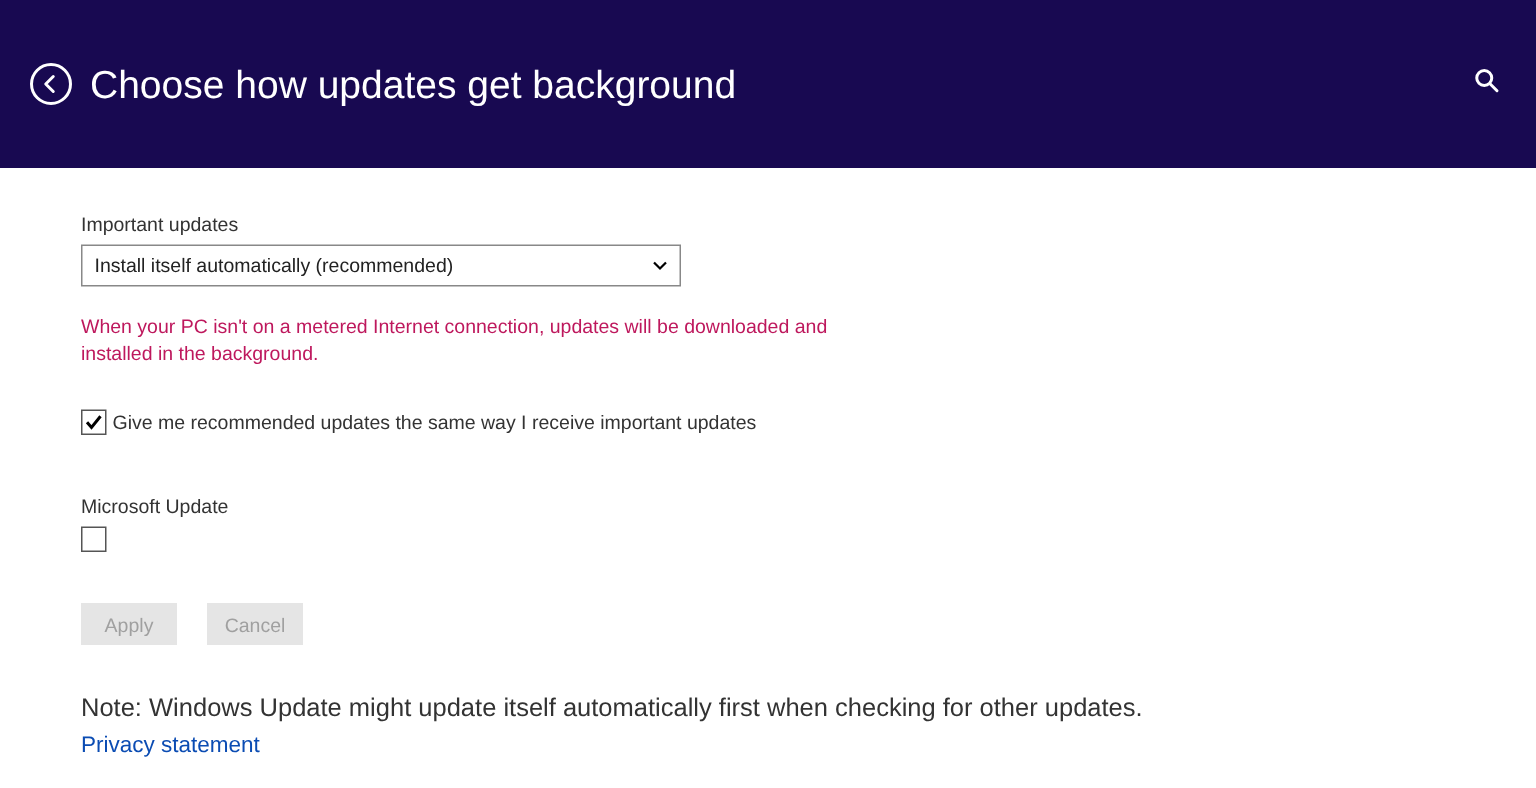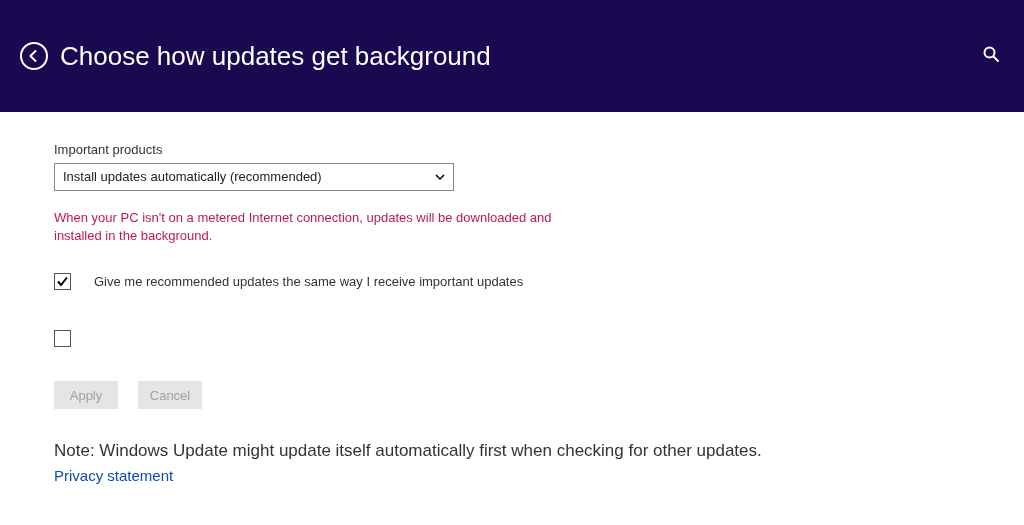--- a/index.html
+++ b/index.html
@@ -84,21 +84,21 @@
     .description {
       font-size: 13px;
       color: #be185d;
       line-height: 1.4;
       margin-bottom: 28px;
       max-width: 540px;
     }
     .checkbox-row {
       display: flex;
       align-items: center;
-      gap: 23px;
+      gap: 4px;
       margin-bottom: 28px;
     }
     .checkbox {
       width: 17px;
       height: 17px;
       border: 1px solid #555;
       background: #fff;
       cursor: pointer;
       flex-shrink: 0;
       display: flex;
@@ -154,41 +154,42 @@
   <div class="search-icon">
     <svg width="18" height="18" viewBox="0 0 18 18">
       <circle cx="7.5" cy="7.5" r="5" stroke="#ffffff" stroke-width="2" fill="none"></circle>
       <line x1="11.5" y1="11.5" x2="16" y2="16" stroke="#ffffff" stroke-width="2" stroke-linecap="round"></line>
     </svg>
   </div>
 </div>
 
 <div class="content">
 
-  <div class="section-label sec-heading">Important products</div>
+  <div class="section-label sec-heading">Important updates</div>
   <div class="select-wrap">
-    <div class="select-box">Install updates automatically (recommended)</div>
+    <div class="select-box">Install itself automatically (recommended)</div>
     <div class="select-arrow">
       <svg width="12" height="12" viewBox="0 0 12 12">
           <path d="M2 4 L6 8 L10 4" stroke="#000" stroke-width="1.5" fill="none"></path>
         </svg>
     </div>
   </div>
   <div class="description">When your PC isn't on a metered Internet connection, updates will be downloaded and installed in the background.</div>
 
   <div class="checkbox-row">
     <div class="checkbox">
       <svg width="13" height="13" viewBox="0 0 13 13">
           <path d="M2 6.5 L5 10 L11 2.5" stroke="#000" stroke-width="2" fill="none"></path>
         </svg>
     </div>
     <span class="checkbox-label">Give me recommended updates the same way I receive important updates</span>
   </div>
   <div style="height:12px"></div>
 
+  <div class="section-label sec-heading">Microsoft Update</div>
   <div class="checkbox-row">
     <div class="checkbox"></div>
   </div>
   <div style="height:6px"></div>
 
   <div class="button-row">
     <button class="btn">Apply</button>
     <button class="btn">Cancel</button>
   </div>
 

